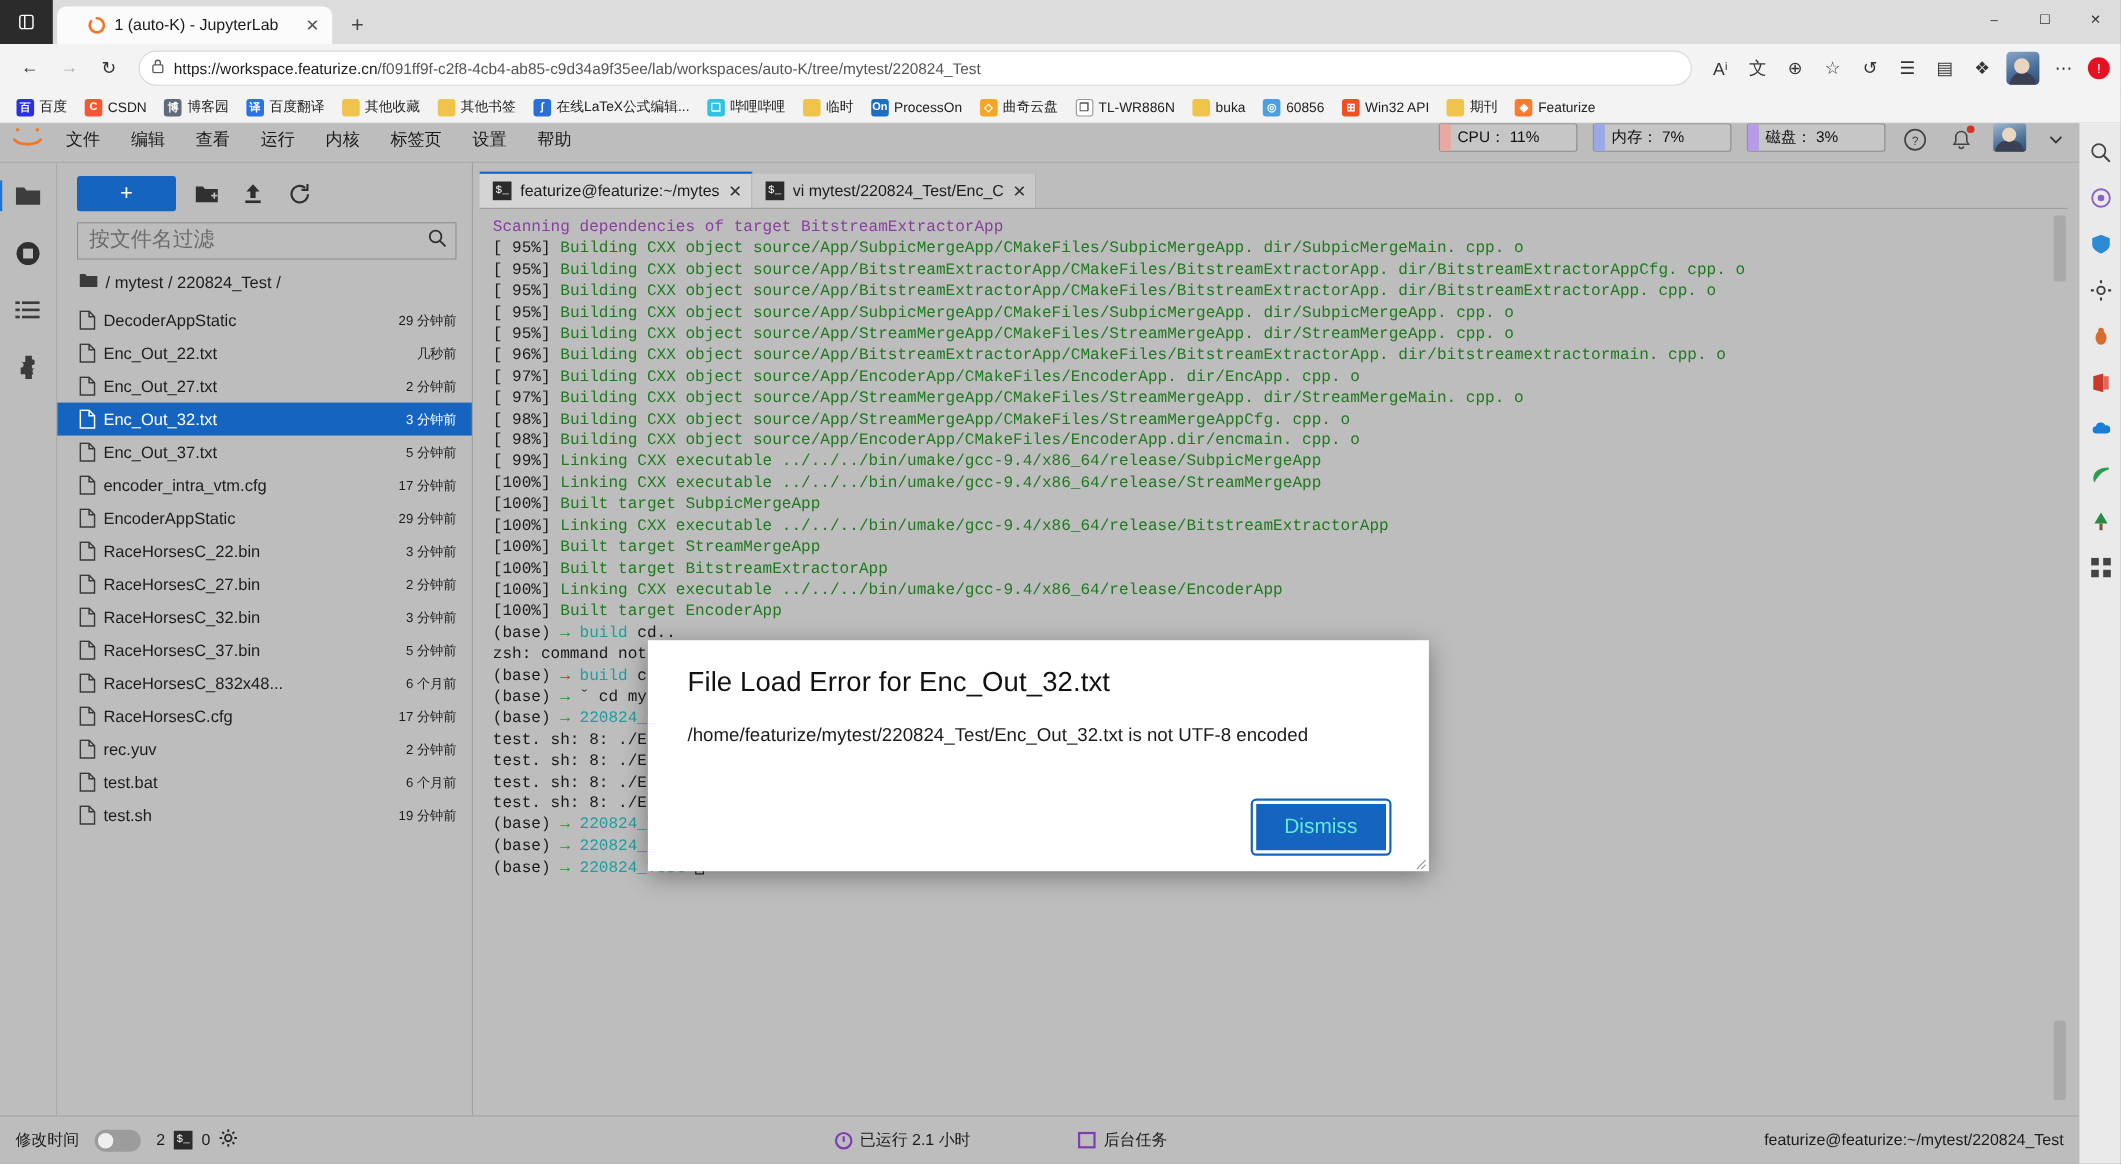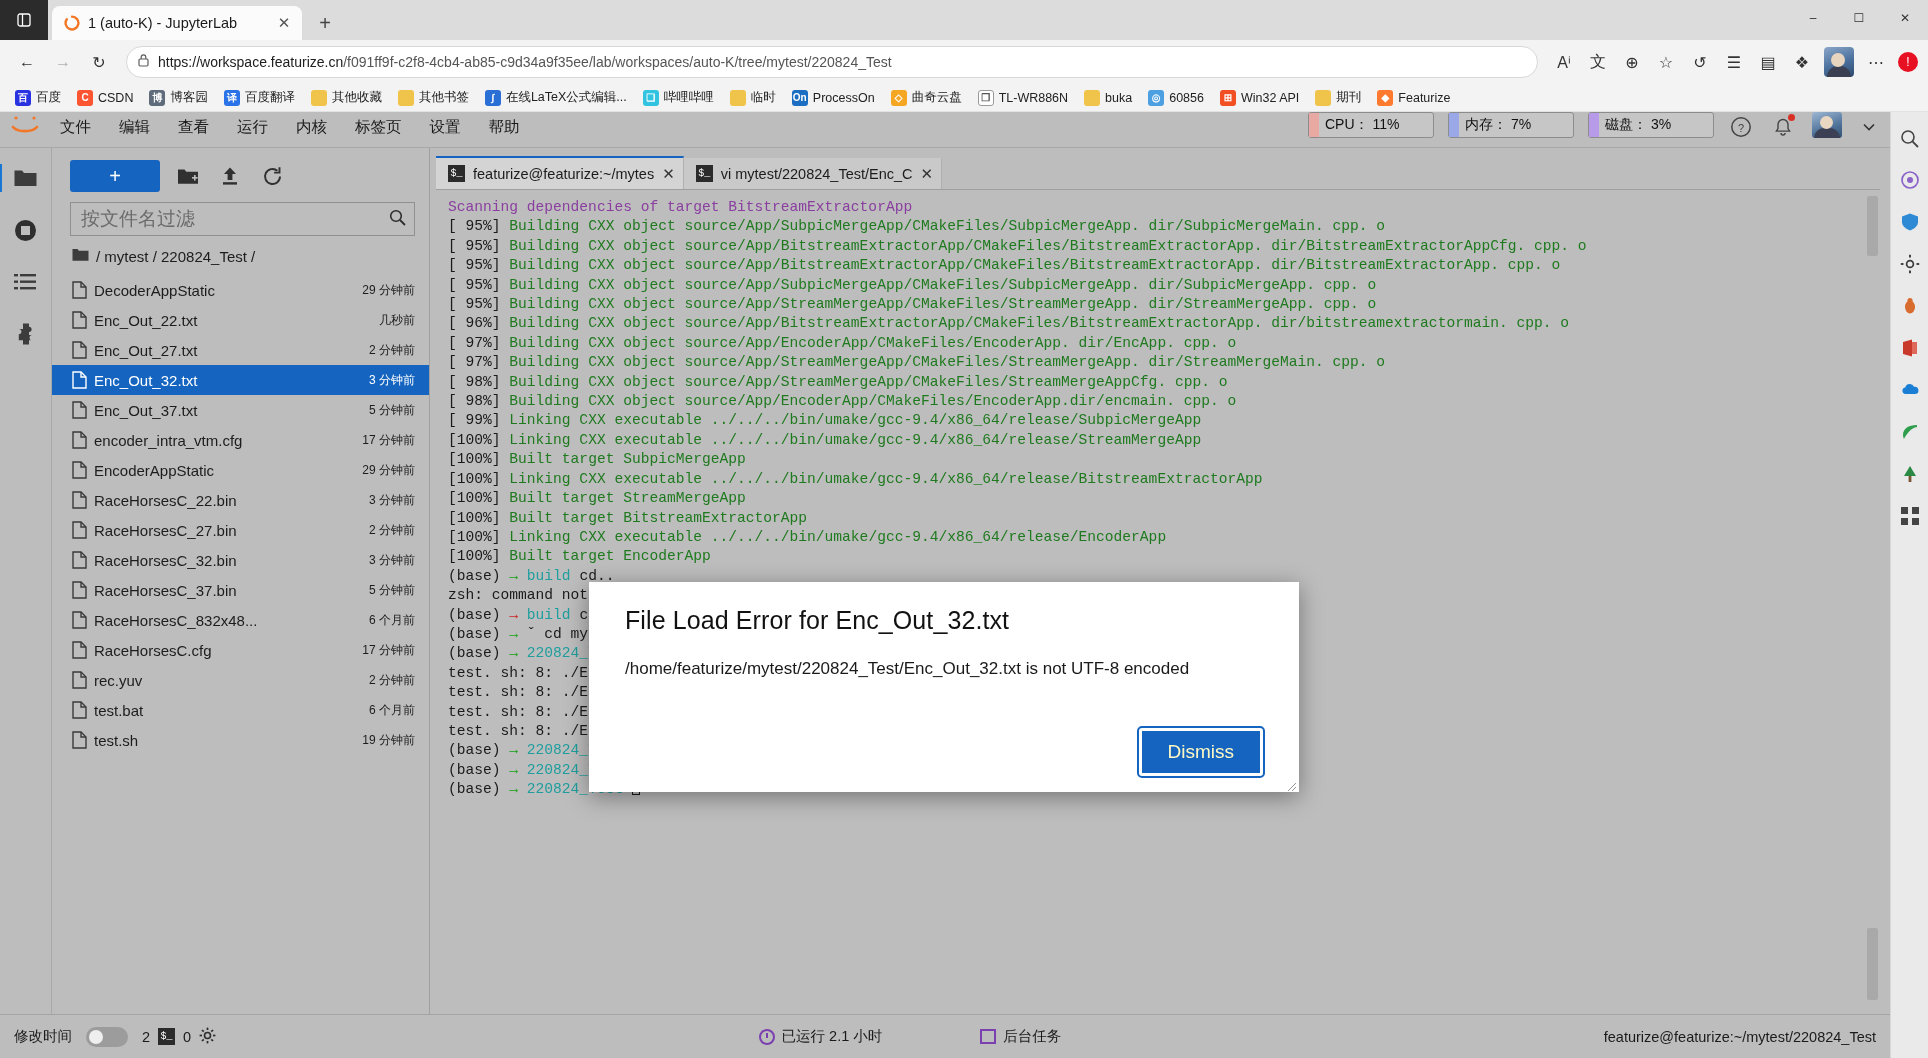--- a/index.html
+++ b/index.html
@@ -20,21 +20,21 @@
   }
   .win-sidebar-btn {
     width: 48px; height: 40px; background: #2b2b2b;
     display: flex; align-items: center; justify-content: center;
   }
   .win-sidebar-btn svg { width: 16px; height: 16px; }
   .tab {
     height: 34px; min-width: 250px; max-width: 260px;
     background: #fbfbfb; border-radius: 8px 8px 0 0;
     display: flex; align-items: center; gap: 8px;
-    padding: 0 8px 0 12px; margin-left: 4px; position: relative;
+    padding: 0 8px 0 28px; margin-left: 4px; position: relative;
   }
   .tab-spinner { width: 16px; height: 16px; flex: 0 0 16px; position: relative; }
   .tab-title {
     font-size: 14.5px; color: #1a1a1a; white-space: nowrap;
     overflow: hidden; text-overflow: ellipsis; flex: 1;
   }
   .tab-close { width: 20px; height: 20px; display: flex; align-items: center; justify-content: center; color: #555; font-size: 15px; }
   .newtab { width: 30px; height: 30px; margin-left: 8px; margin-bottom: 2px;
     display: flex; align-items: center; justify-content: center; color: #444; font-size: 20px; }
   .winctl { position: absolute; right: 0; top: 0; height: 40px; display: flex; }
@@ -144,21 +144,21 @@
   .term .cursor { display:inline-block; width:8px; height:15px; border:1px solid #1a1a1a; vertical-align: -2px;}
   .vscroll { position: absolute; right: 2px; width: 11px; background: #a9a9a9; border-radius: 2px; }
 
   
   .overlay { position: absolute; inset: 0; background: rgba(0,0,0,0); pointer-events: none; }
   .dialog { position: absolute; left: 589px; top: 470px; width: 710px; height: 210px; background: #fff;
      box-shadow: 0 5px 22px rgba(0,0,0,0.38); display: flex; flex-direction: column; padding: 24px 36px 16px 36px; }
   .dialog h2 { font-size: 25px; font-weight: 400; color: #111; letter-spacing: .1px; }
   .dialog .body { margin-top: 24px; font-size: 17px; color: #1a1a1a; }
   .dialog .footer { margin-top: auto; display: flex; justify-content: flex-end; }
-  .btn-dismiss { background: #1565c0; color: #fef9c3; font-size: 19px; border: 3px solid #fff;
+  .btn-dismiss { background: #1565c0; color: #5eead4; font-size: 19px; border: 3px solid #fff;
      outline: 2px solid #1565c0; border-radius: 3px; padding: 10px 26px; }
   .dlg-resize { position: absolute; right: 2px; bottom: 2px; width: 12px; height: 12px; }
 
   
   .jstatus { height: 44px; background: #bdbdbd; border-top: 1px solid #a4a4a4;
      display: flex; align-items: center; padding: 0 14px; font-size: 14.5px; color: #1b1b1b; gap: 14px; }
   .toggle { width: 42px; height: 20px; border-radius: 10px; background: #9c9c9c; position: relative; }
   .toggle::after { content:""; position:absolute; left:3px; top:3px; width:14px;height:14px;border-radius:50%;background:#efefef; }
   .st-group { display: flex; align-items: center; gap: 8px; }
   .st-spacer { flex: 1; }

